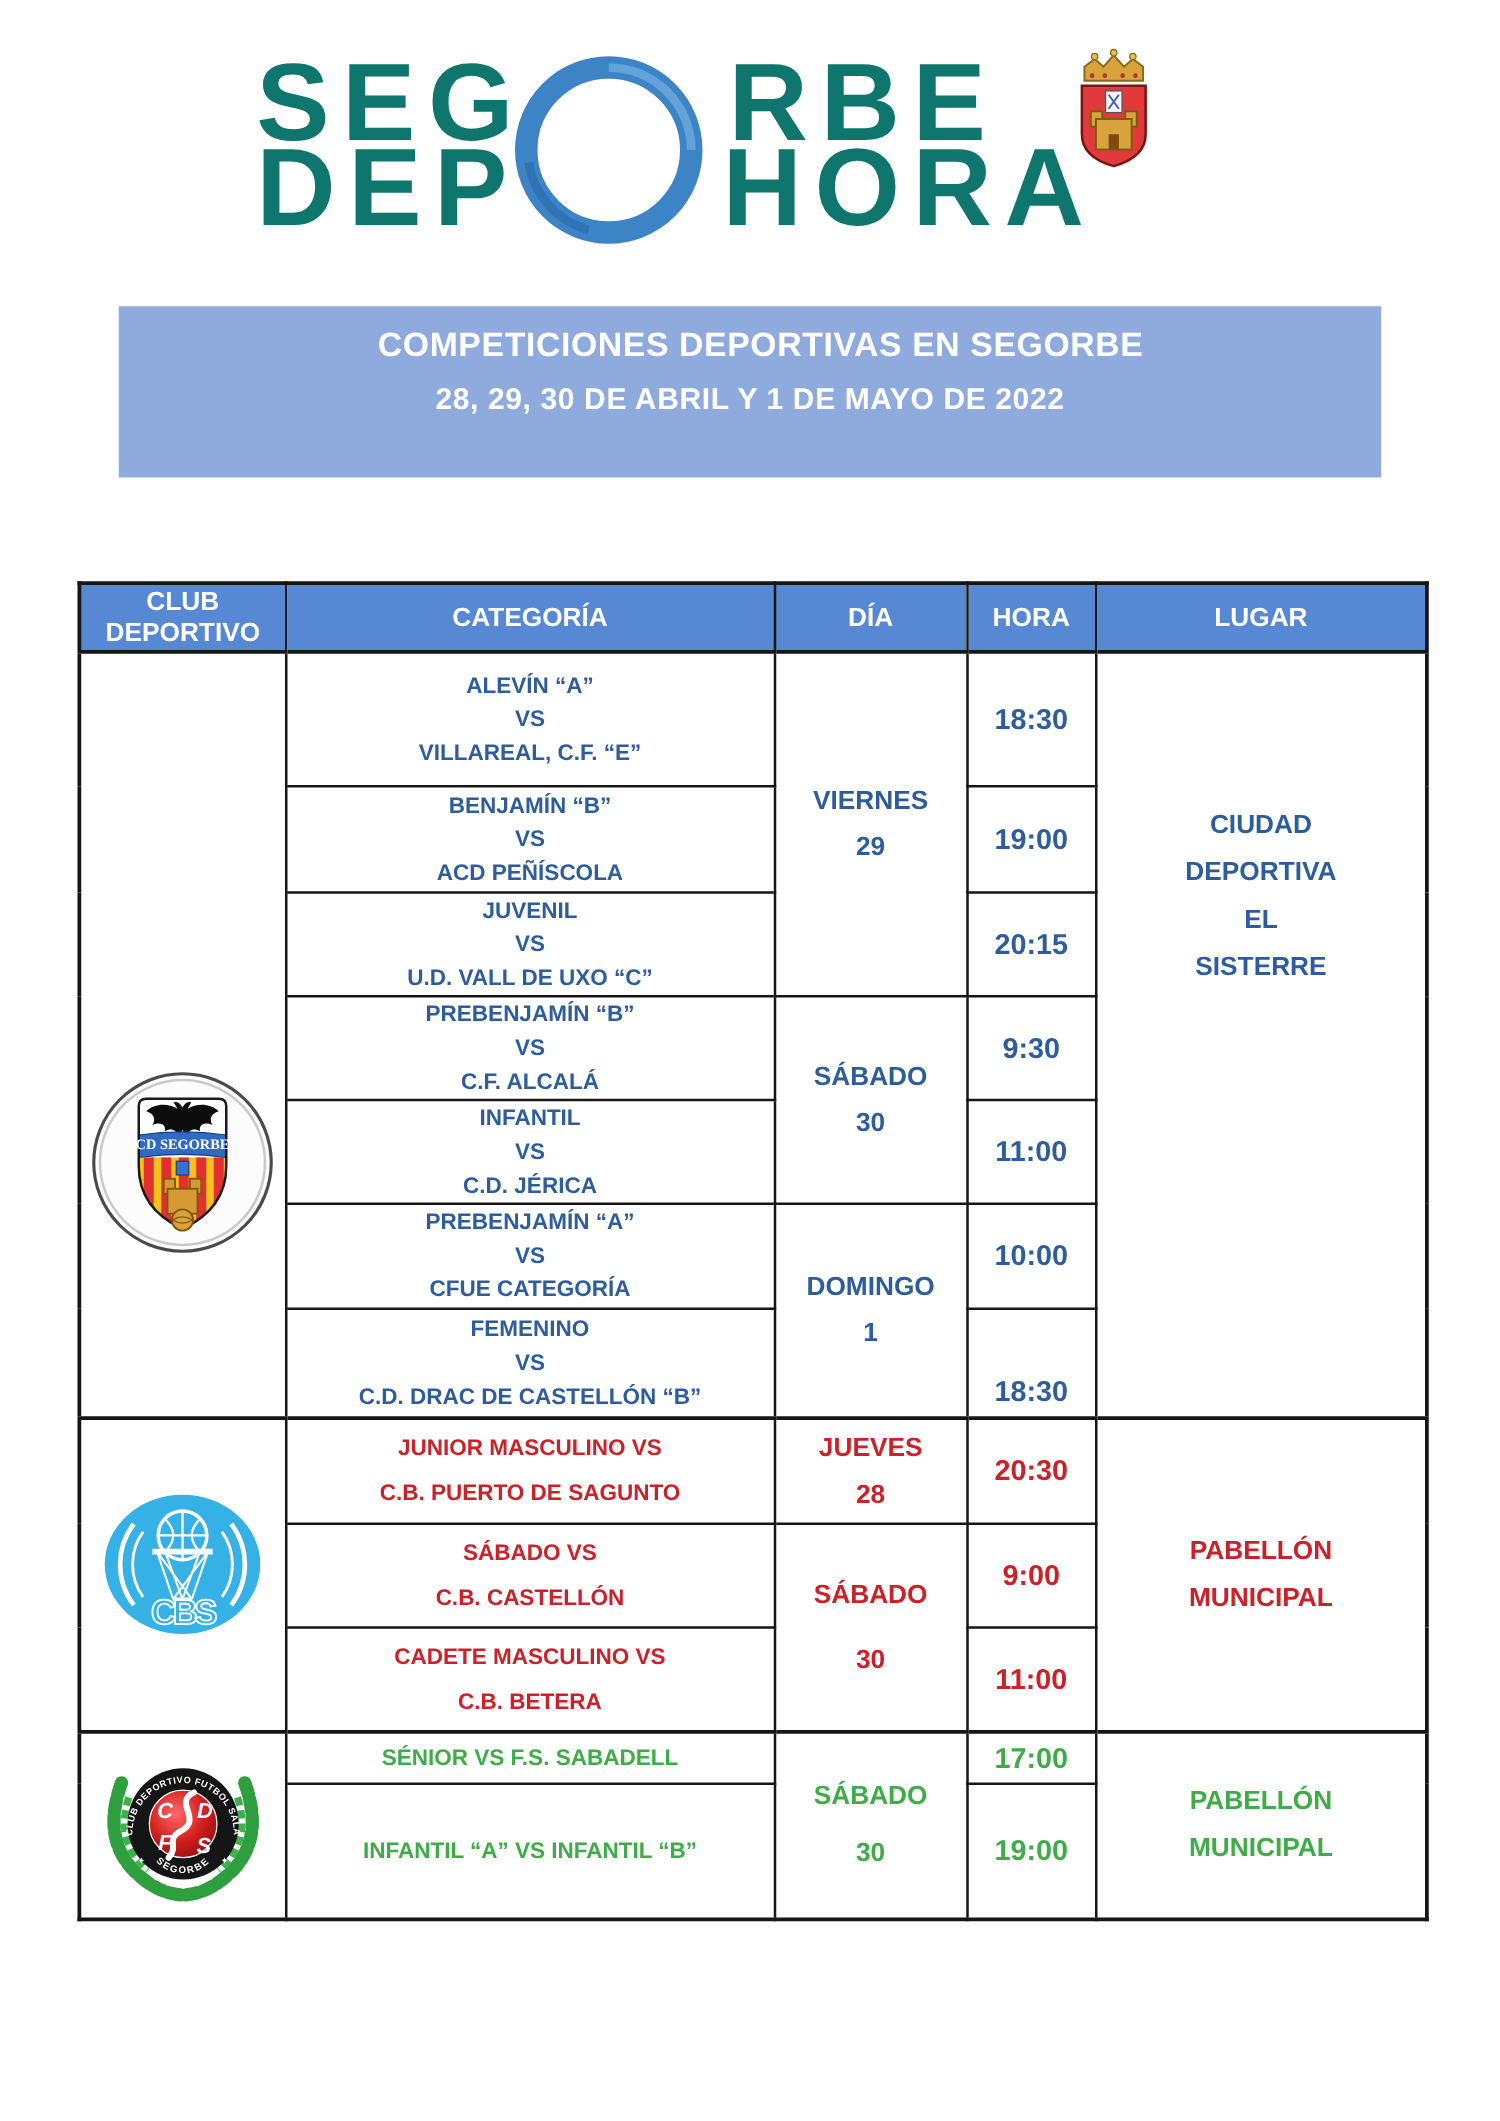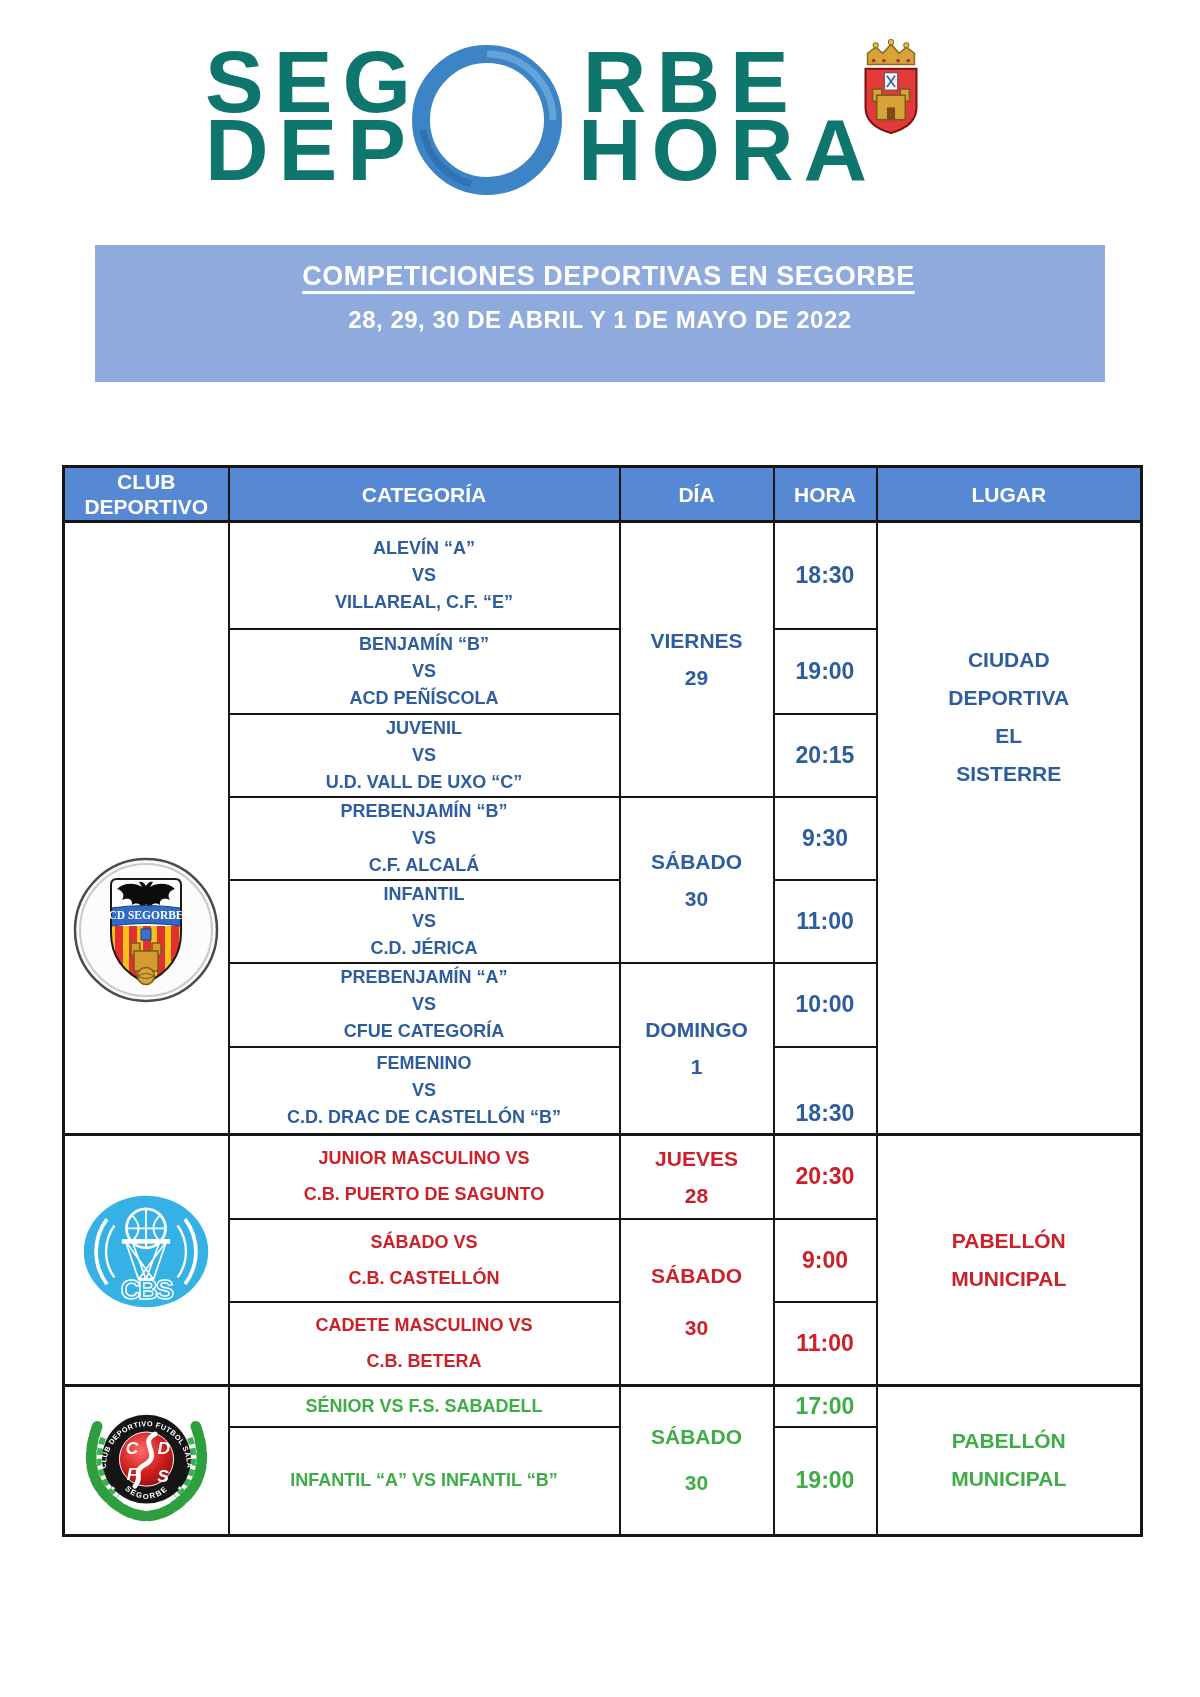--- a/index.html
+++ b/index.html
@@ -10,21 +10,21 @@
   
   .logo-area{position:absolute;left:205px;top:46px;color:#0f766e;font-weight:bold;}
   .logo-line{display:flex;align-items:flex-end;font-size:88px;line-height:72px;letter-spacing:10px;position:relative;z-index:2;white-space:nowrap;}
   .logo-line .gap{width:162px;}
   .logo-line.l2{margin-top:-4px;}
   .brush-ring{position:absolute;left:196px;top:-12px;width:172px;height:172px;z-index:1;}
   .crest{position:absolute;left:845px;top:34px;width:92px;height:104px;z-index:3;}
   
   .banner{position:absolute;left:95px;top:245px;width:1010px;height:137px;background:#8FABDE;text-align:center;color:#ffffff;font-weight:bold;}
   .banner .t1{margin:0;padding-top:16px;font-size:27px;letter-spacing:.5px;}
-  .banner .t1 span{text-decoration:underline;text-decoration-thickness:3px;text-underline-offset:6px;margin-left:17px;}
+  .banner .t1 span{text-decoration-thickness:3px;text-underline-offset:6px;margin-left:17px;}
   .banner .t2{margin-top:14px;font-size:24px;letter-spacing:.5px;}
   .banner .t3{margin-top:13px;font-size:19px;letter-spacing:.3px;}
   
   .sched{position:absolute;left:62px;top:465px;}
   table{border-collapse:collapse;table-layout:fixed;width:1078px;border:3px solid #161616;}
   th,td{border:2px solid #161616;text-align:center;vertical-align:middle;padding:0;font-weight:bold;overflow:hidden;}
   thead tr{height:55px;}
   th{background:#5688D3;color:#ffffff;font-size:21px;line-height:25px;border-bottom:3px solid #161616;}
   tr.s-fb{color:#2E5D9E;}
   tr.s-bb{color:#CC2128;}

